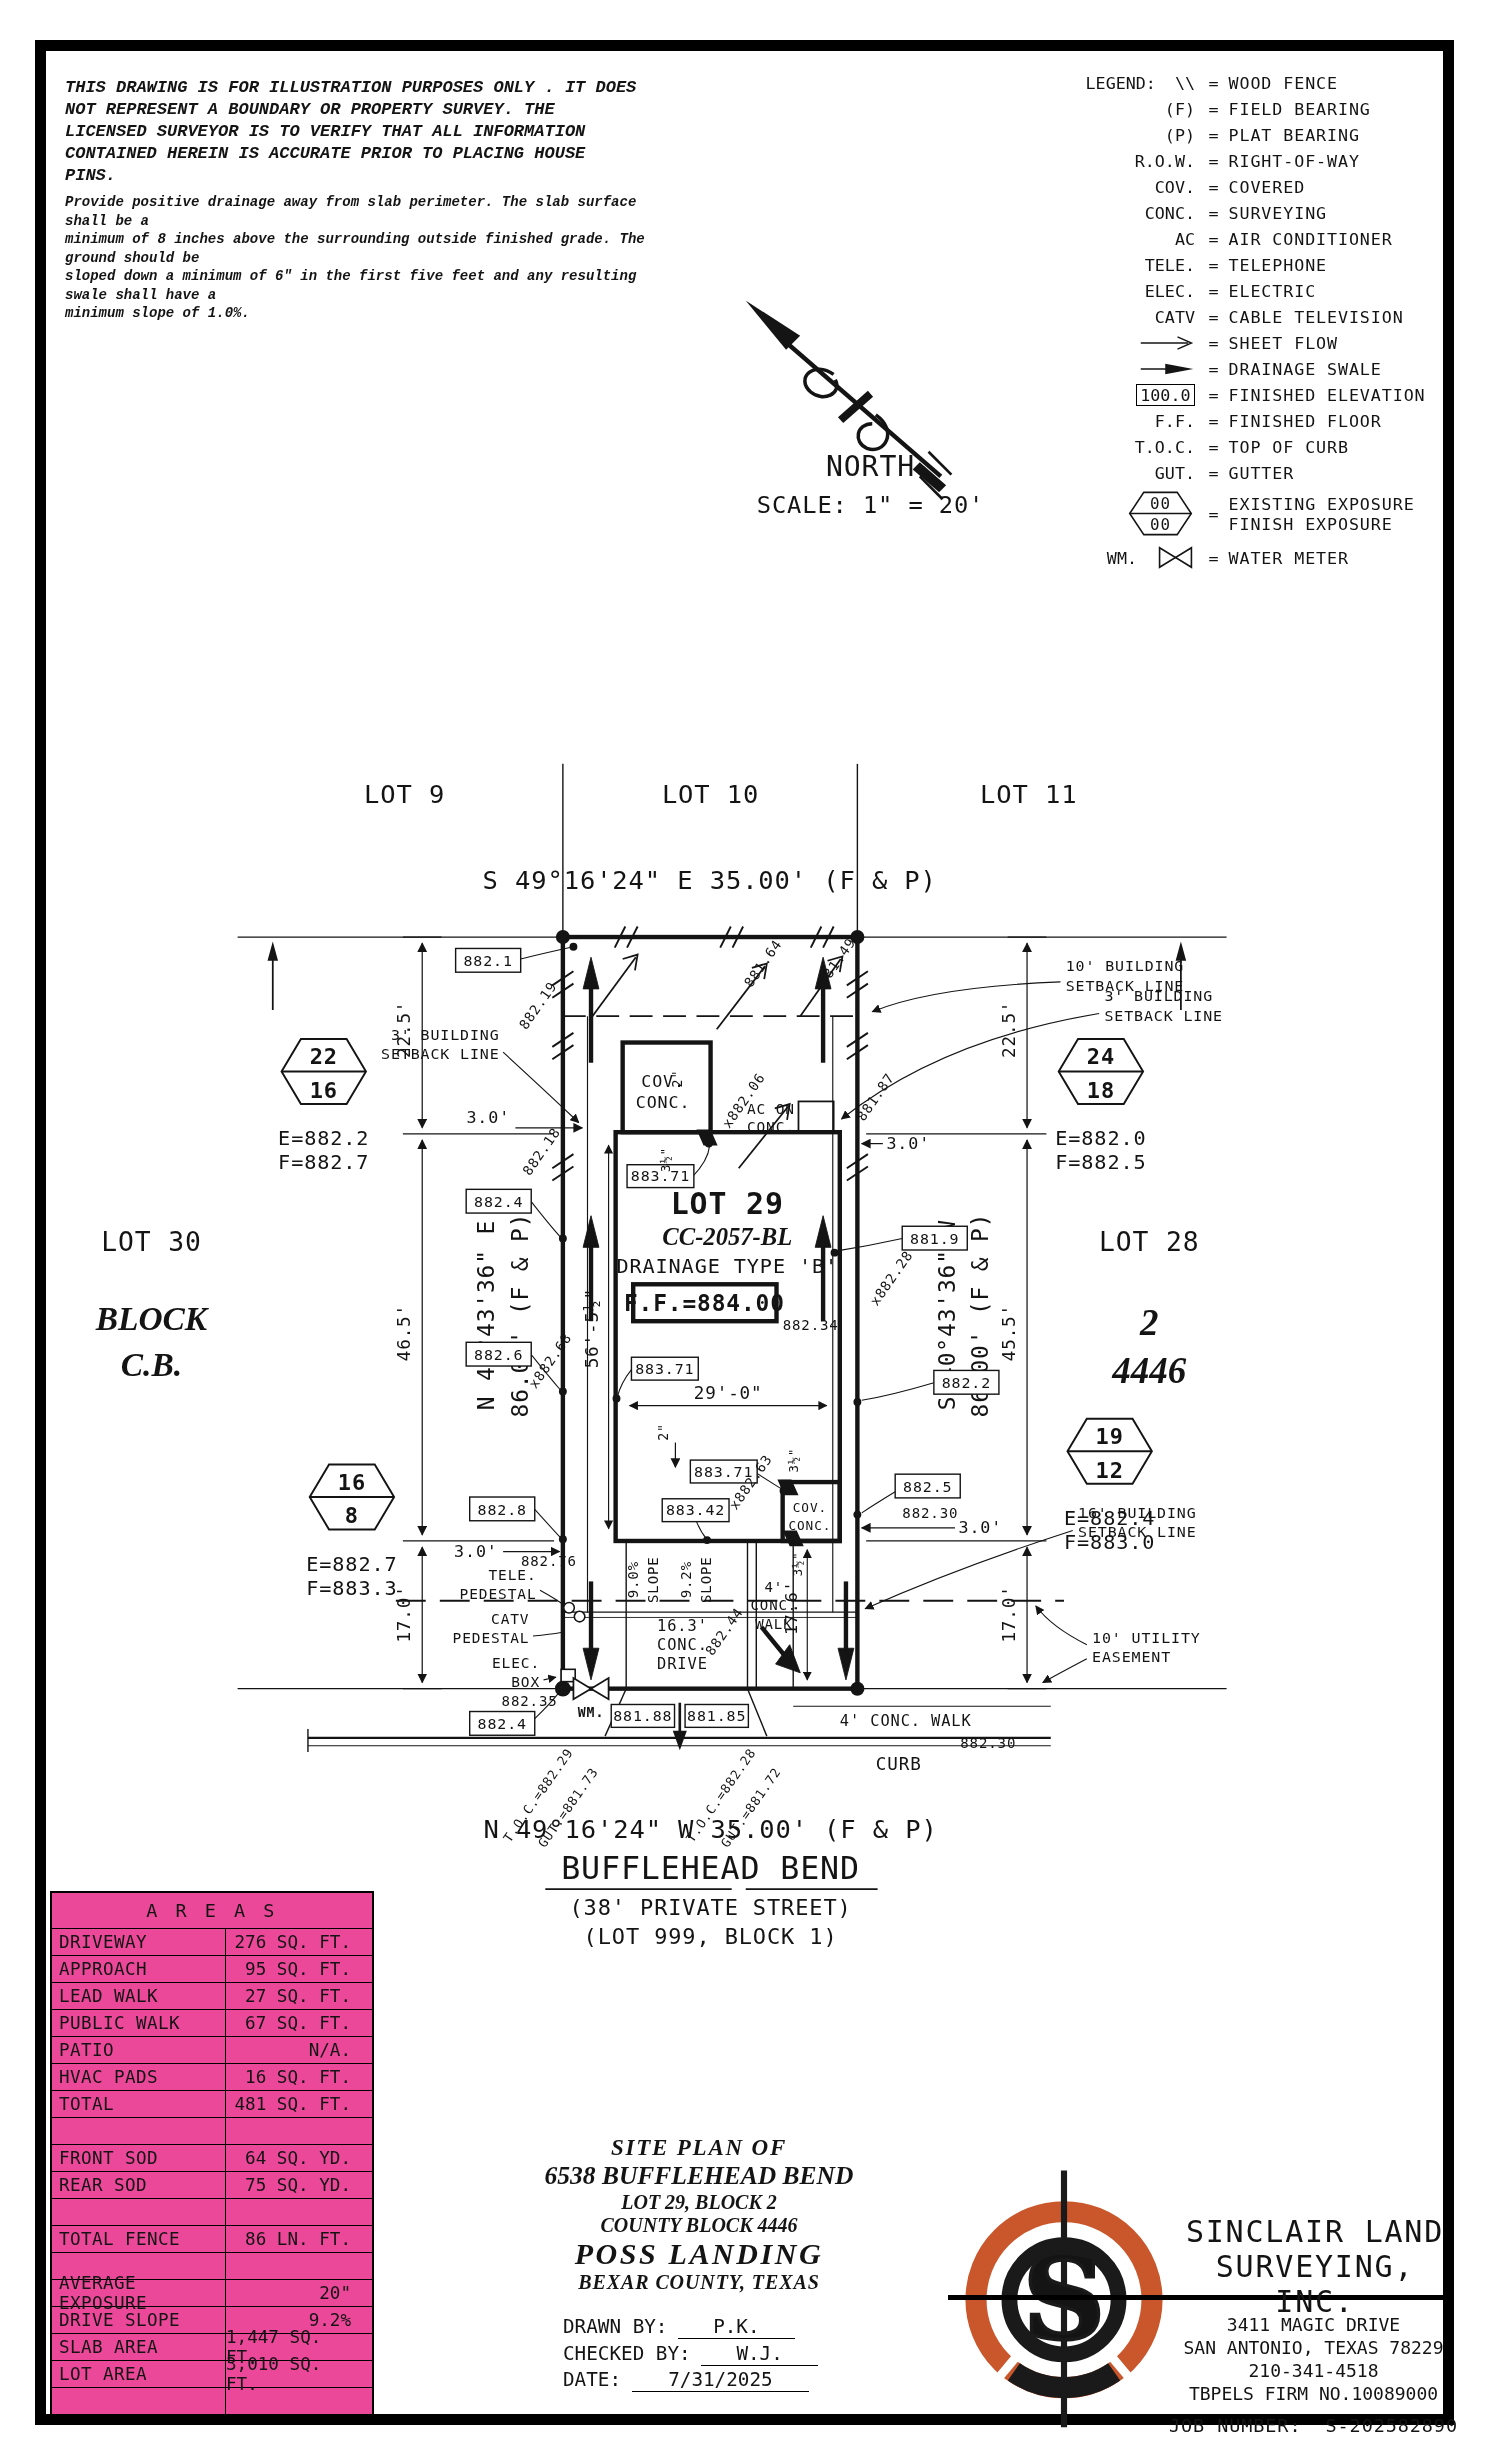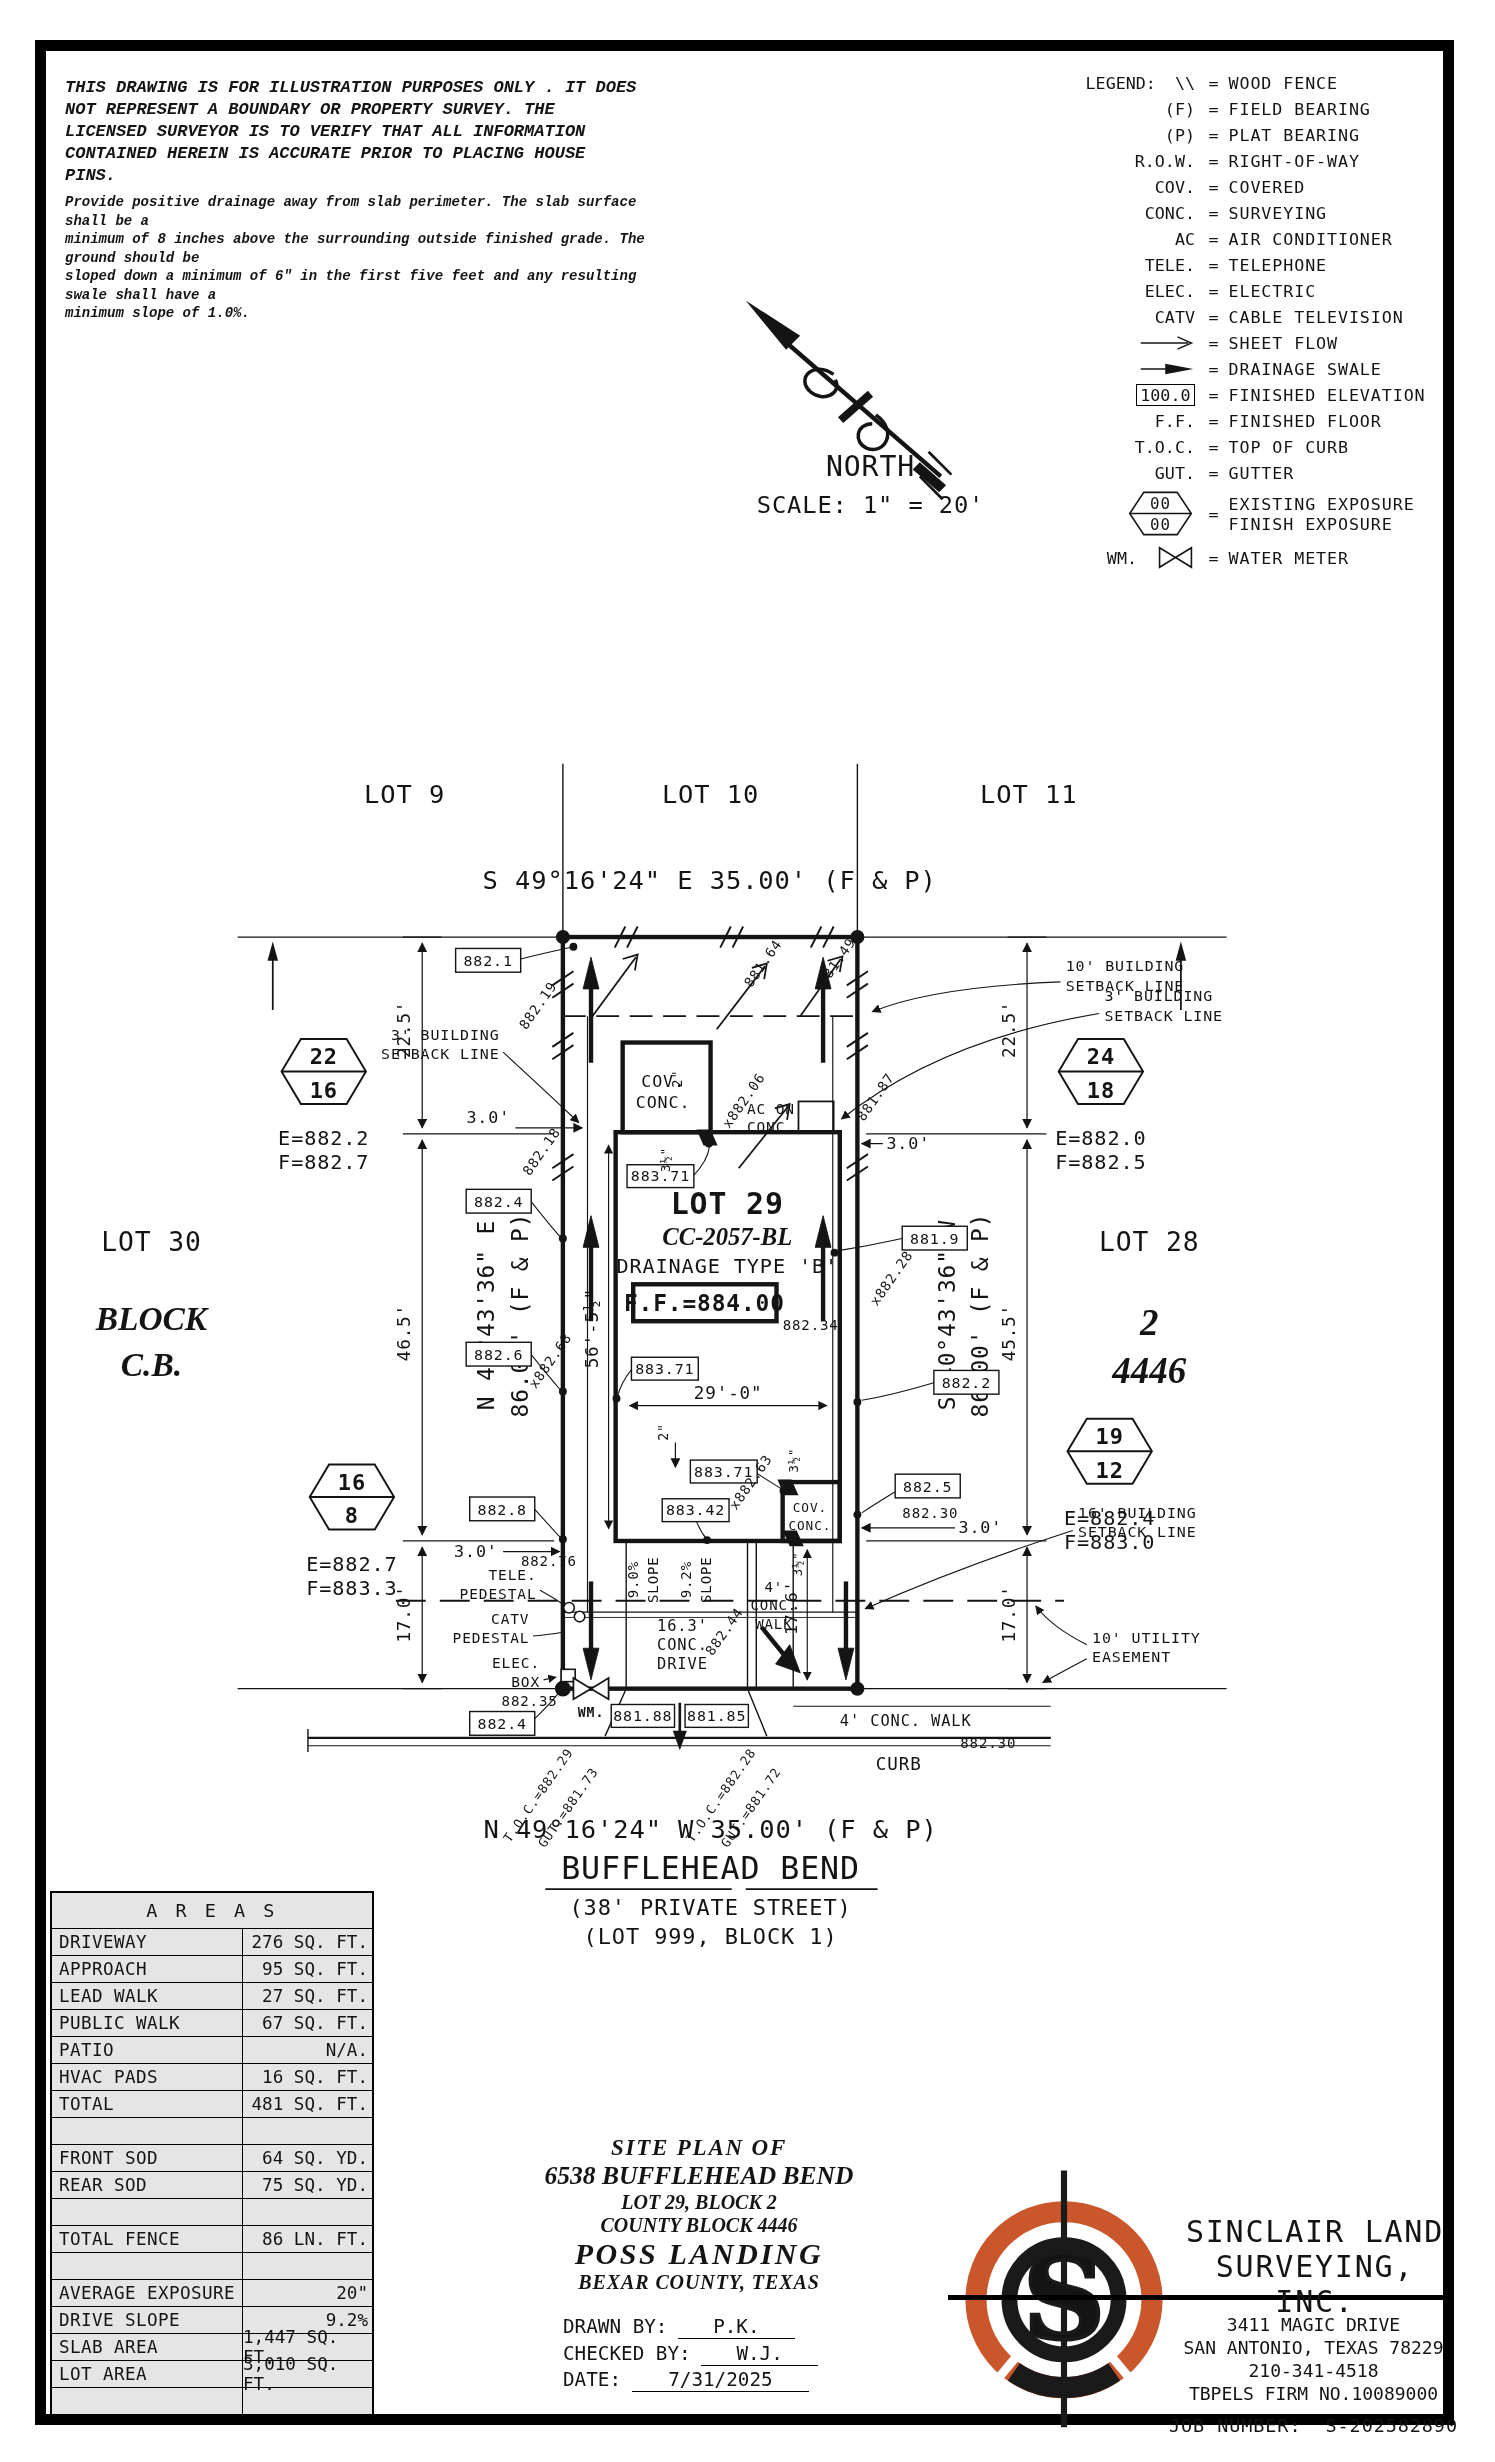--- a/index.html
+++ b/index.html
@@ -17,27 +17,27 @@
   .lrow{display:flex;align-items:center;height:26px}
   .lsym{width:134px;text-align:right;padding-right:3.5px;display:flex;justify-content:flex-end;align-items:center;gap:19px}
   .leq{width:30px;text-align:center}
   .llab{letter-spacing:0.9px}
   .lbox{border:1.4px solid #000;padding:0 3.5px}
   
   svg text{font-family:"DejaVu Sans Mono",monospace;fill:#141414;letter-spacing:1px}
   svg .serifit{font-family:"Liberation Serif",serif;font-style:italic;font-weight:700;letter-spacing:0}
   
   .areas{position:absolute;left:50px;top:1891px;width:324px;border:2.6px solid #000;
-         font-size:17.6px;background:#e5e5e5;box-sizing:border-box}
+         font-size:17.6px;background:#ec4899;box-sizing:border-box}
   .arow{display:flex;border-top:1.5px solid #000;height:26px;align-items:stretch}
   .arow.ahead{border-top:none;height:35px;align-items:center;justify-content:center;
               font-size:18.5px;letter-spacing:3.5px}
   .alab{flex:1;padding-left:7px;display:flex;align-items:center;letter-spacing:0.4px}
   .aval{width:125px;border-left:1.5px solid #000;display:flex;align-items:center;
-        justify-content:flex-end;padding-right:4px}
+        justify-content:flex-end;padding-right:21px}
   
   .tblock{position:absolute;left:488px;top:2135px;width:422px;text-align:center;
           font-family:"Liberation Serif",serif;font-style:italic;font-weight:700}
   .t1{font-size:23px;letter-spacing:1.8px}
   .t2{font-size:25.5px}
   .t3,.t4{font-size:20px}
   .t5{font-size:30px;letter-spacing:2.6px}
   .t6{font-size:20px;letter-spacing:0.9px}
   .fields{margin:21px 0 0 75px;width:317px;font-family:"DejaVu Sans Mono",monospace;
           font-style:normal;font-weight:400;font-size:19.3px;text-align:left}

